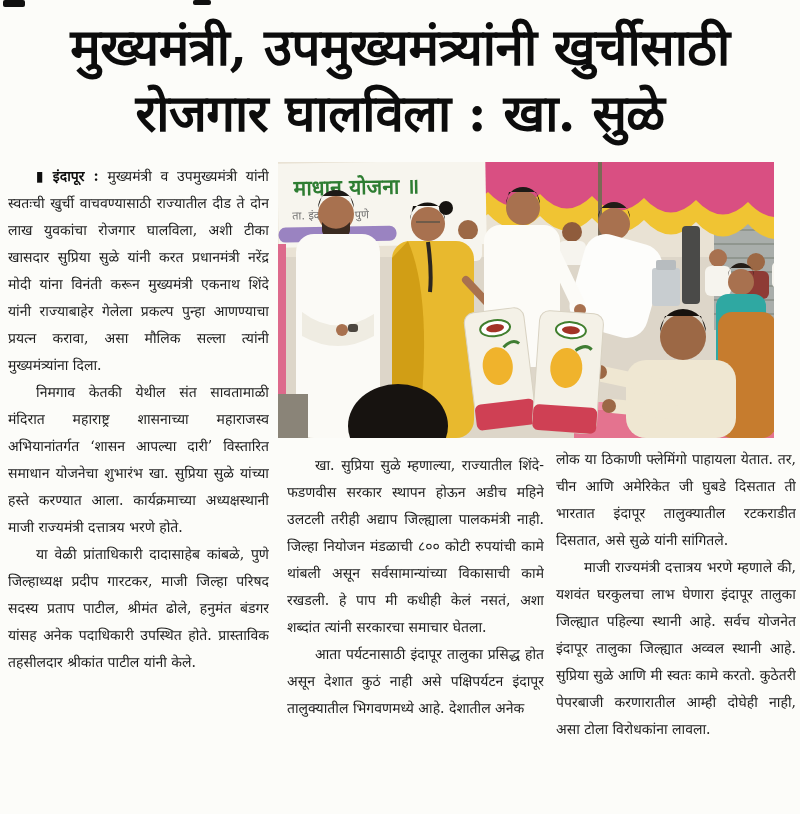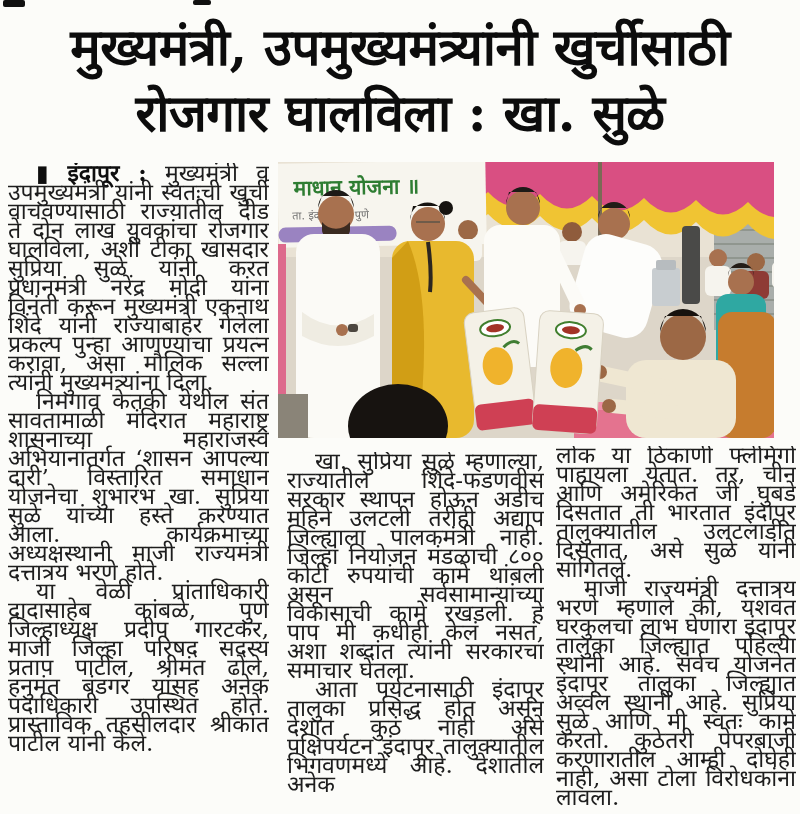--- a/index.html
+++ b/index.html
@@ -19,21 +19,21 @@
     font-size:51px;font-weight:800;line-height:1.3;
     color:#0c0c0c;letter-spacing:-0.5px;
   }
   .hl-line{display:block;}
   .photo{
     position:absolute;left:278px;top:162px;width:496px;height:276px;
     overflow:hidden;background:#ddd6c9;
   }
   .col{
     position:absolute;
-    font-size:23px;line-height:19px;
+    font-size:14px;line-height:27px;
     text-align:justify;color:#1d1d1d;overflow:hidden;
   }
   .col1{left:8px;top:163px;width:261px;height:648px;}
   .col2{left:287px;top:452px;width:257px;height:366px;}
   .col3{left:556px;top:446px;width:240px;height:366px;}
   .para{margin:0;text-indent:28px;}
   .dateline{font-weight:bold;color:#0e0e0e;}
 </style>
 </head>
 <body>
@@ -182,17 +182,17 @@
     <p class="para">निमगाव केतकी येथील संत सावतामाळी मंदिरात महाराष्ट्र शासनाच्या महाराजस्व अभियानांतर्गत ‘शासन आपल्या दारी’ विस्तारित समाधान योजनेचा शुभारंभ खा. सुप्रिया सुळे यांच्या हस्ते करण्यात आला. कार्यक्रमाच्या अध्यक्षस्थानी माजी राज्यमंत्री दत्तात्रय भरणे होते.</p>
     <p class="para">या वेळी प्रांताधिकारी दादासाहेब कांबळे, पुणे जिल्हाध्यक्ष प्रदीप गारटकर, माजी जिल्हा परिषद सदस्य प्रताप पाटील, श्रीमंत ढोले, हनुमंत बंडगर यांसह अनेक पदाधिकारी उपस्थित होते. प्रास्ताविक तहसीलदार श्रीकांत पाटील यांनी केले.</p>
   </div>
 
   <div class="col col2">
     <p class="para">खा. सुप्रिया सुळे म्हणाल्या, राज्यातील शिंदे-फडणवीस सरकार स्थापन होऊन अडीच महिने उलटली तरीही अद्याप जिल्ह्याला पालकमंत्री नाही. जिल्हा नियोजन मंडळाची ८०० कोटी रुपयांची कामे थांबली असून सर्वसामान्यांच्या विकासाची कामे रखडली. हे पाप मी कधीही केलं नसतं, अशा शब्दांत त्यांनी सरकारचा समाचार घेतला.</p>
     <p class="para">आता पर्यटनासाठी इंदापूर तालुका प्रसिद्ध होत असून देशात कुठं नाही असे पक्षिपर्यटन इंदापूर तालुक्यातील भिगवणमध्ये आहे. देशातील अनेक</p>
   </div>
 
   <div class="col col3">
-    <p class="para" style="text-indent:0;">लोक या ठिकाणी फ्लेमिंगो पाहायला येतात. तर, चीन आणि अमेरिकेत जी घुबडे दिसतात ती भारतात इंदापूर तालुक्यातील उलटलाडीत दिसतात, असे सुळे यांनी सांगितले.</p>
+    <p class="para" style="text-indent:0;">लोक या ठिकाणी फ्लेमिंगो पाहायला येतात. तर, चीन आणि अमेरिकेत जी घुबडे दिसतात ती भारतात इंदापूर तालुक्यातील रटकराडीत दिसतात, असे सुळे यांनी सांगितले.</p>
     <p class="para">माजी राज्यमंत्री दत्तात्रय भरणे म्हणाले की, यशवंत घरकुलचा लाभ घेणारा इंदापूर तालुका जिल्ह्यात पहिल्या स्थानी आहे. सर्वच योजनेत इंदापूर तालुका जिल्ह्यात अव्वल स्थानी आहे. सुप्रिया सुळे आणि मी स्वतः कामे करतो. कुठेतरी पेपरबाजी करणारातील आम्ही दोघेही नाही, असा टोला विरोधकांना लावला.</p>
   </div>
 
 </div>
 
 </body></html>

